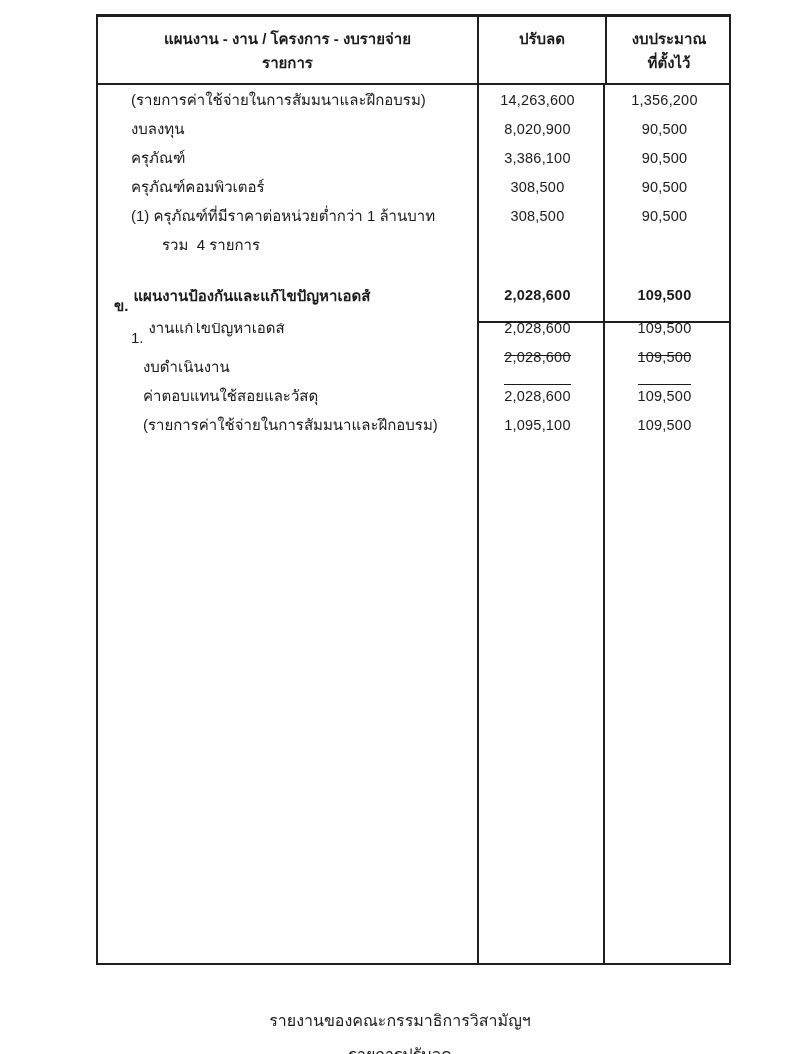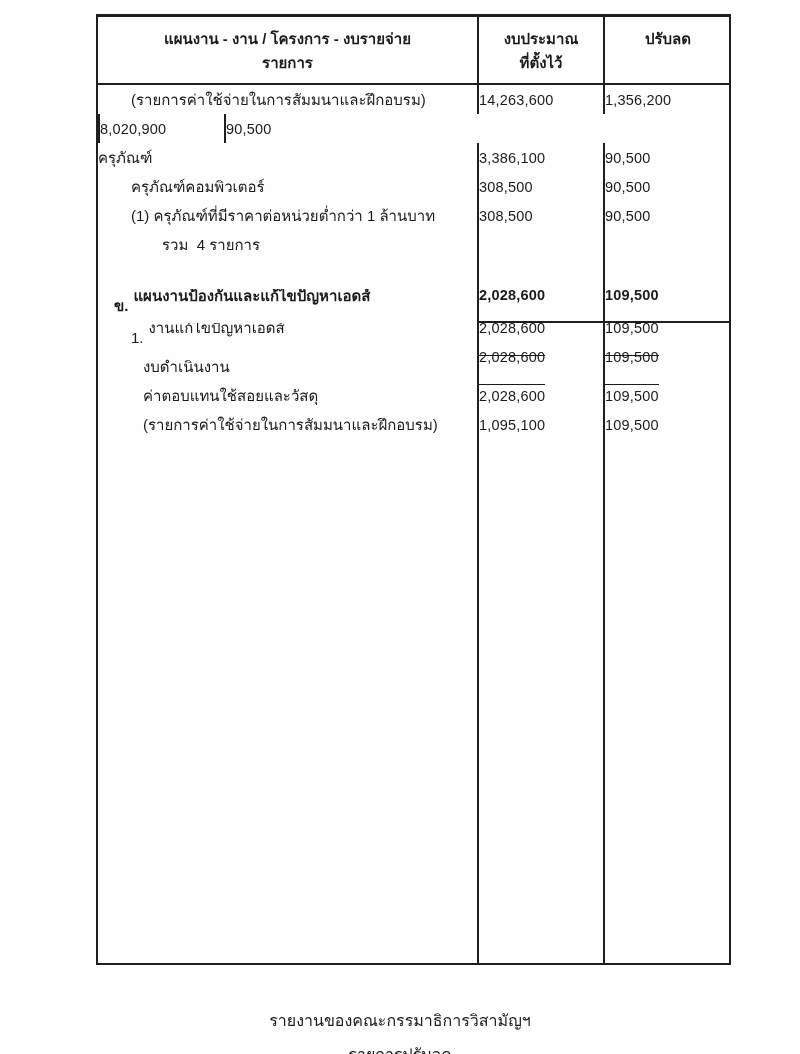--- a/index.html
+++ b/index.html
@@ -45,21 +45,21 @@
 
   .tbody { display:flex; flex-direction:column; flex:1; }
 
   .trow { display:flex; height:29px; flex:none; }
   .trow .desc {
     display:flex; align-items:center;
     white-space:pre;
     overflow:hidden;
   }
   .trow .num {
-    display:flex; align-items:center; justify-content:flex-start;
+    display:flex; align-items:center; justify-content:center;
     padding-right:7px;
     font-size:14.5px;
     letter-spacing:.2px;
   }
   .trow .prefix { margin-right:5px; }
   .trow.bold { font-weight:bold; }
   .u { border-bottom:1.4px solid #1b1b1b; padding-bottom:19px; }
   .trow.divider .num { border-bottom:2px solid #1f1f1f; }
   .trow.spacer { height:30px; }
   .trow.tall { height:34px; }
@@ -80,53 +80,57 @@
 
 <div class="page">
 
   <div class="budget-table">
 
     <div class="header-row">
       <div class="cell desc">
         <span>แผนงาน - งาน / โครงการ - งบรายจ่าย</span>
         <span>รายการ</span>
       </div>
+      <div class="cell cut">
+        <span>ปรับลด</span>
+      </div>
       <div class="cell budget">
         <span>งบประมาณ</span>
         <span>ที่ตั้งไว้</span>
       </div>
-      <div class="cell cut">
-        <span>ปรับลด</span>
-      </div>
     </div>
 
     <div class="tbody">
 
       <div class="trow">
     <div class="cell desc" style="padding-left: 33px;">
       
       <span class="label">(รายการค่าใช้จ่ายในการสัมมนาและฝึกอบรม)</span>
     </div>
     <div class="cell budget num">
       <span class="val">14,263,600</span>
     </div>
     <div class="cell cut num">
       <span class="val">1,356,200</span>
     </div>
   </div>
         <div class="trow">
+    <div class="cell desc" style="padding-left: 33px;">
+      
+      <span class="label">งบลงทุน</span>
+    </div>
     <div class="cell budget num">
       <span class="val">8,020,900</span>
     </div>
     <div class="cell cut num">
       <span class="val">90,500</span>
     </div>
   </div>
         <div class="trow">
-    <div class="cell desc" style="">
+    <div class="cell desc" style="padding-left: 33px;">
       
       <span class="label">ครุภัณฑ์</span>
     </div>
     <div class="cell budget num">
       <span class="val">3,386,100</span>
     </div>
     <div class="cell cut num">
       <span class="val">90,500</span>
     </div>
   </div>

